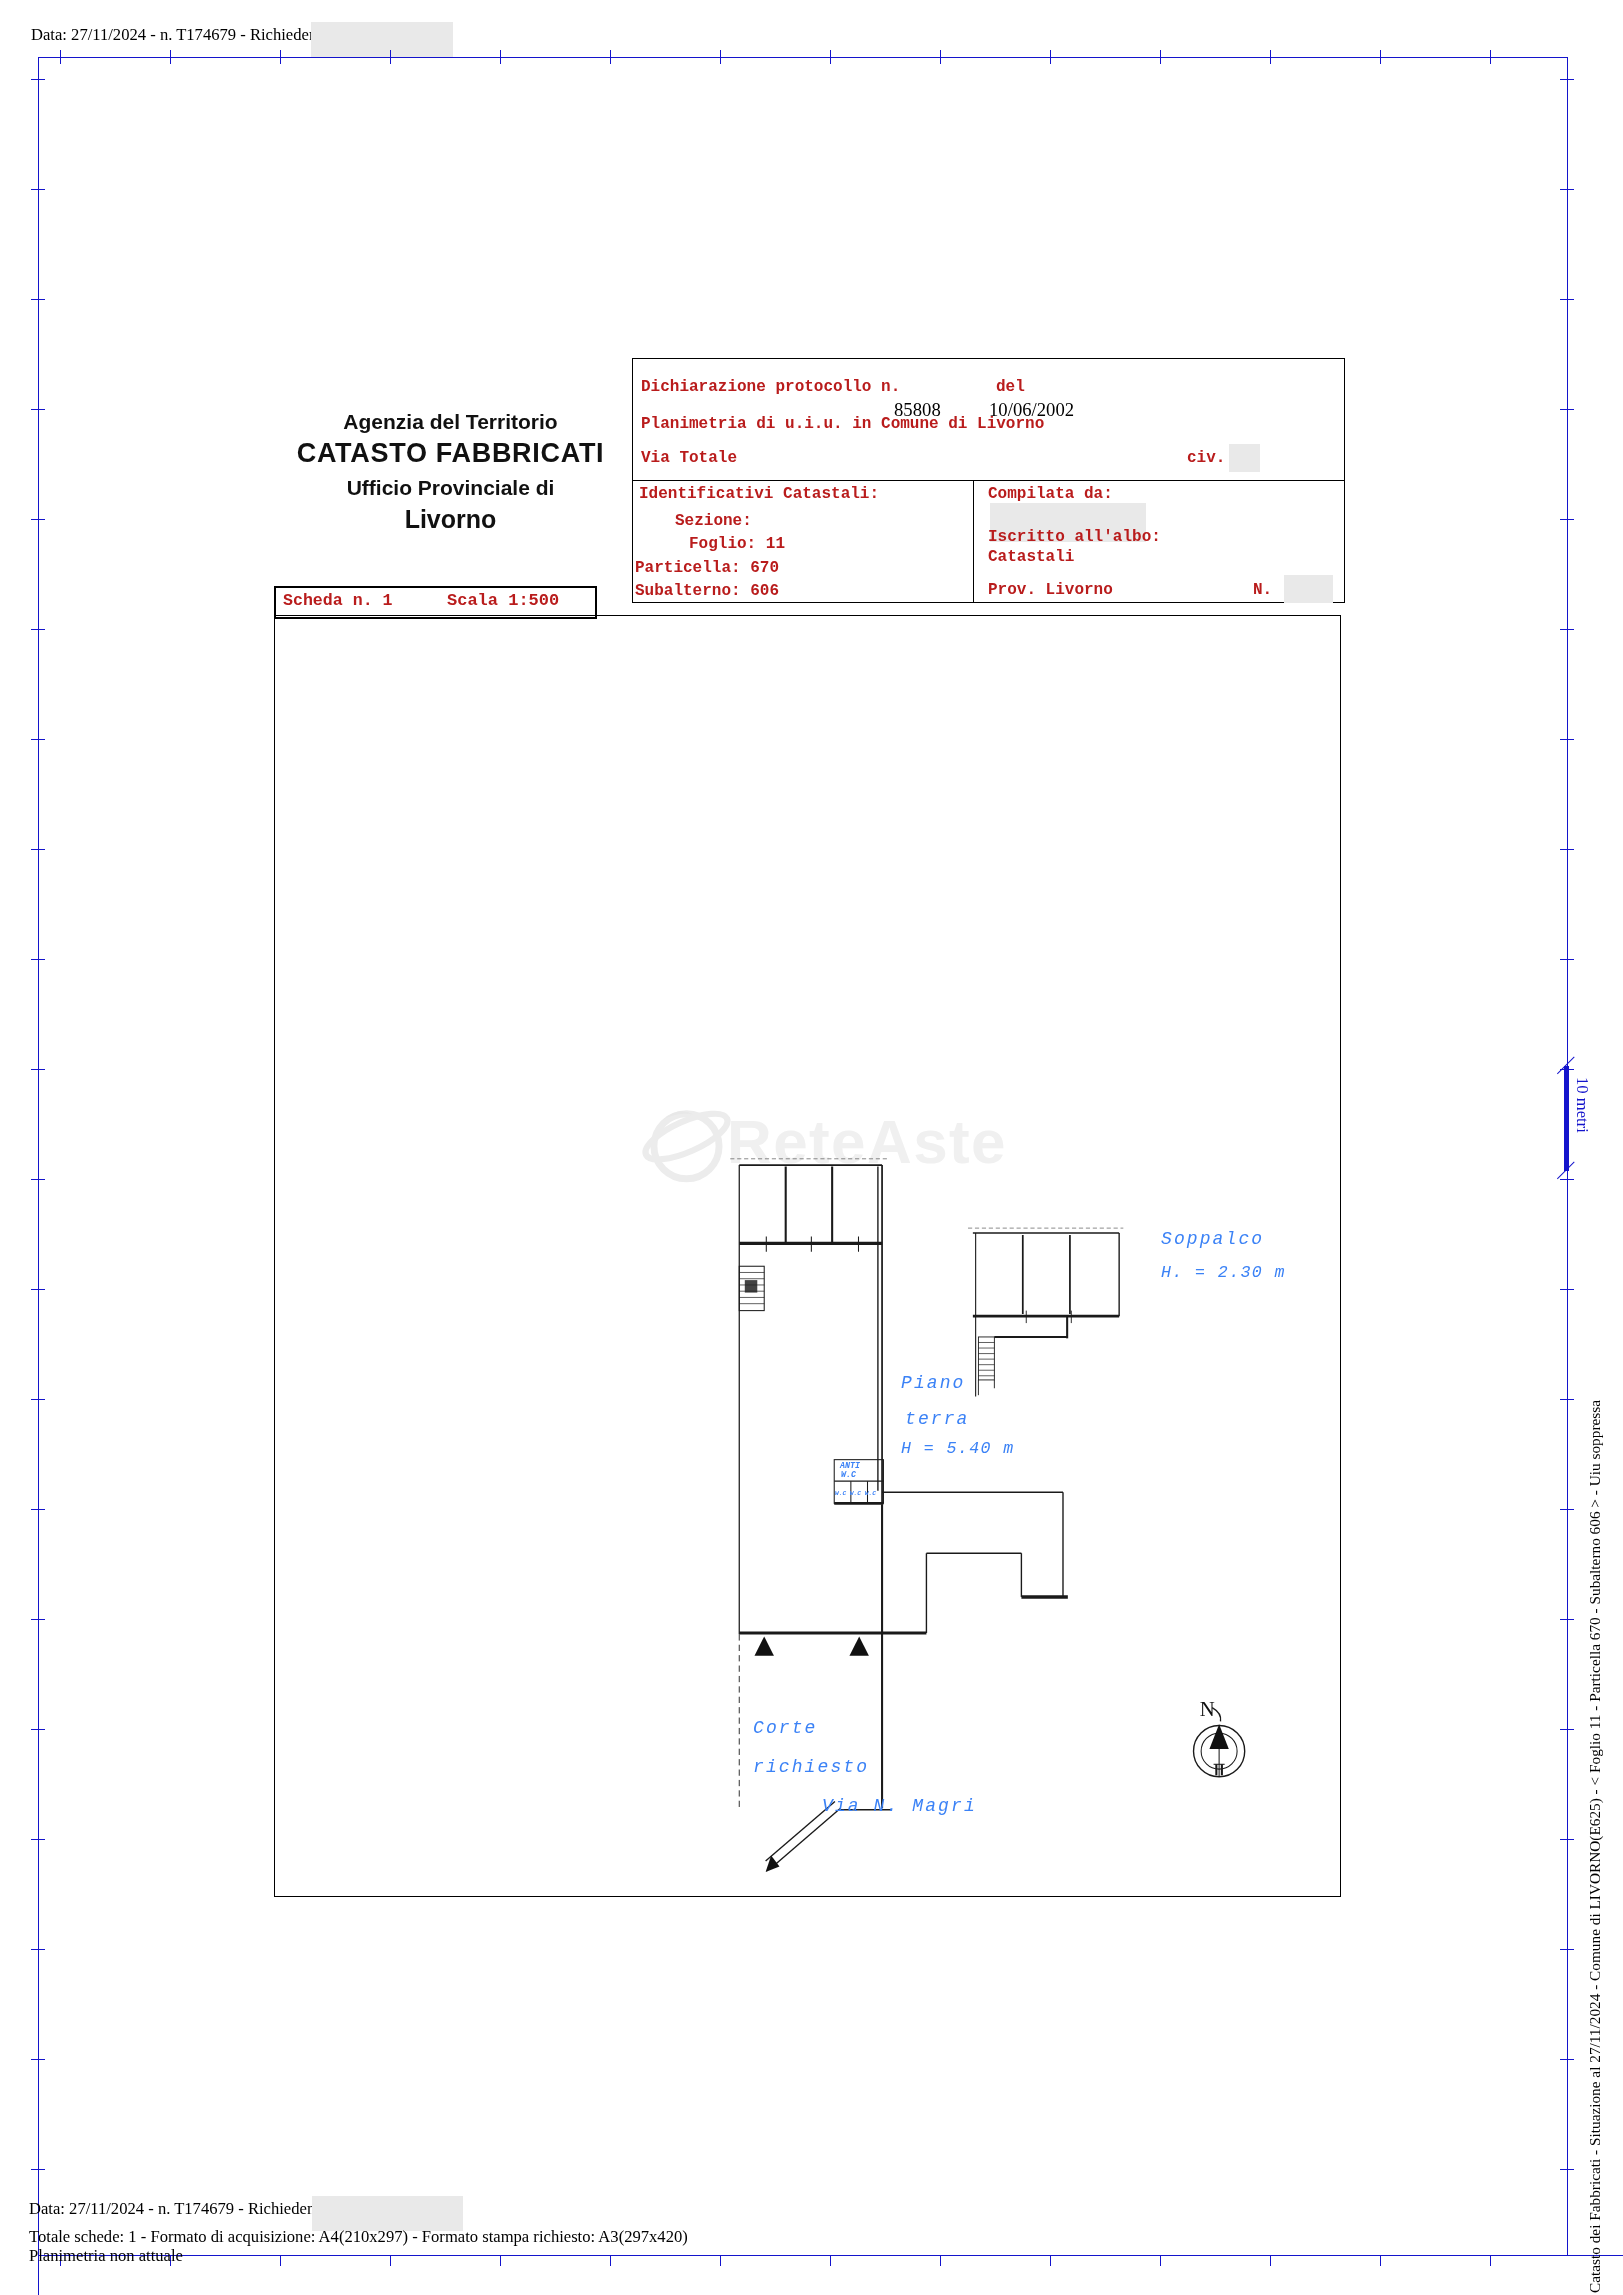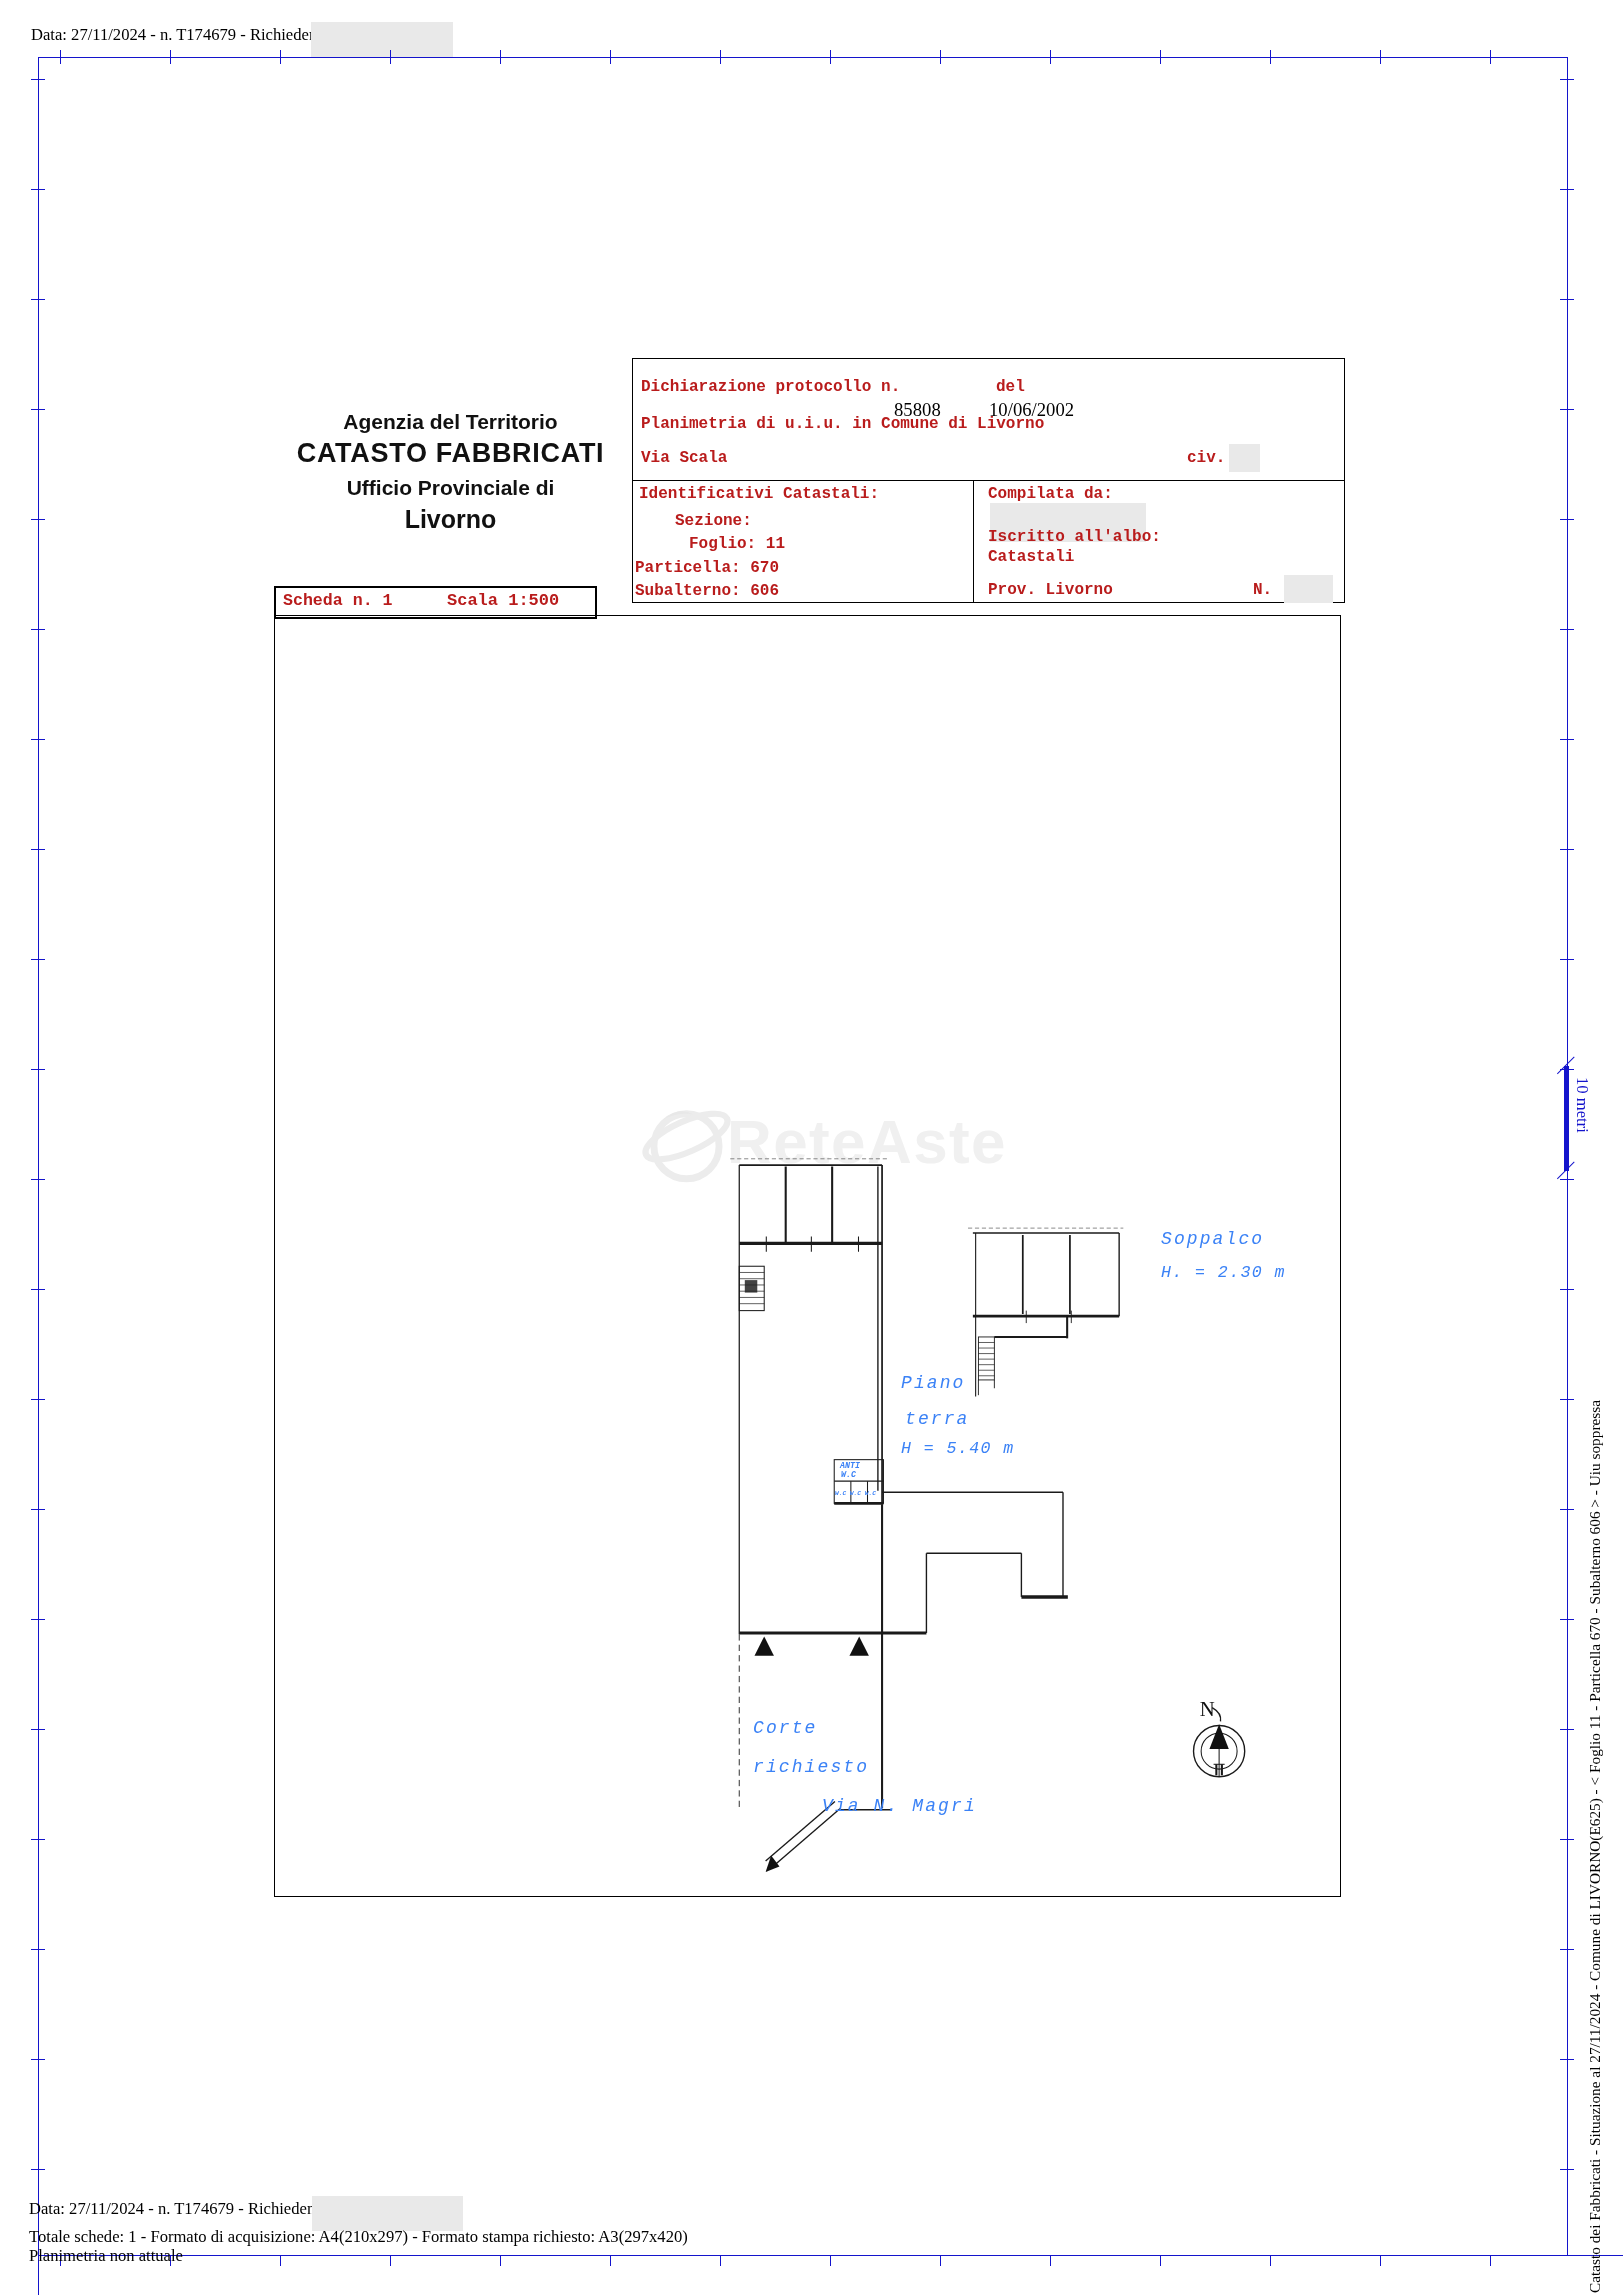--- a/index.html
+++ b/index.html
@@ -58,21 +58,21 @@
 
   <div class="box" style="left:632px;top:358px;width:711px;height:243px;"></div>
   <div class="abs" style="left:632px;top:480px;width:713px;height:1.4px;background:#000;"></div>
   <div class="abs" style="left:973px;top:480px;width:1.4px;height:123px;background:#000;"></div>
 
   <div class="mono" style="left:641px;top:378px;">Dichiarazione protocollo n.</div>
   <div class="mono" style="left:996px;top:378px;">del</div>
   <div class="serifval" style="left:894px;top:399px;">85808</div>
   <div class="serifval" style="left:989px;top:399px;">10/06/2002</div>
   <div class="mono" style="left:641px;top:415px;">Planimetria di u.i.u. in Comune di Livorno</div>
-  <div class="mono" style="left:641px;top:449px;">Via Scala</div>
+  <div class="mono" style="left:641px;top:449px;">Via Totale</div>
   <div class="mono" style="left:1187px;top:449px;">civ.</div>
   <div class="redact" style="left:1229px;top:444px;width:30.5px;height:28px;"></div>
 
   <div class="mono" style="left:639px;top:485px;">Identificativi Catastali:</div>
   <div class="mono" style="left:675px;top:512px;">Sezione:</div>
   <div class="mono" style="left:689px;top:535px;">Foglio: 11</div>
   <div class="mono" style="left:635px;top:559px;">Particella: 670</div>
   <div class="mono" style="left:635px;top:582px;">Subalterno: 606</div>
 
   <div class="mono" style="left:988px;top:485px;">Compilata da:</div>

